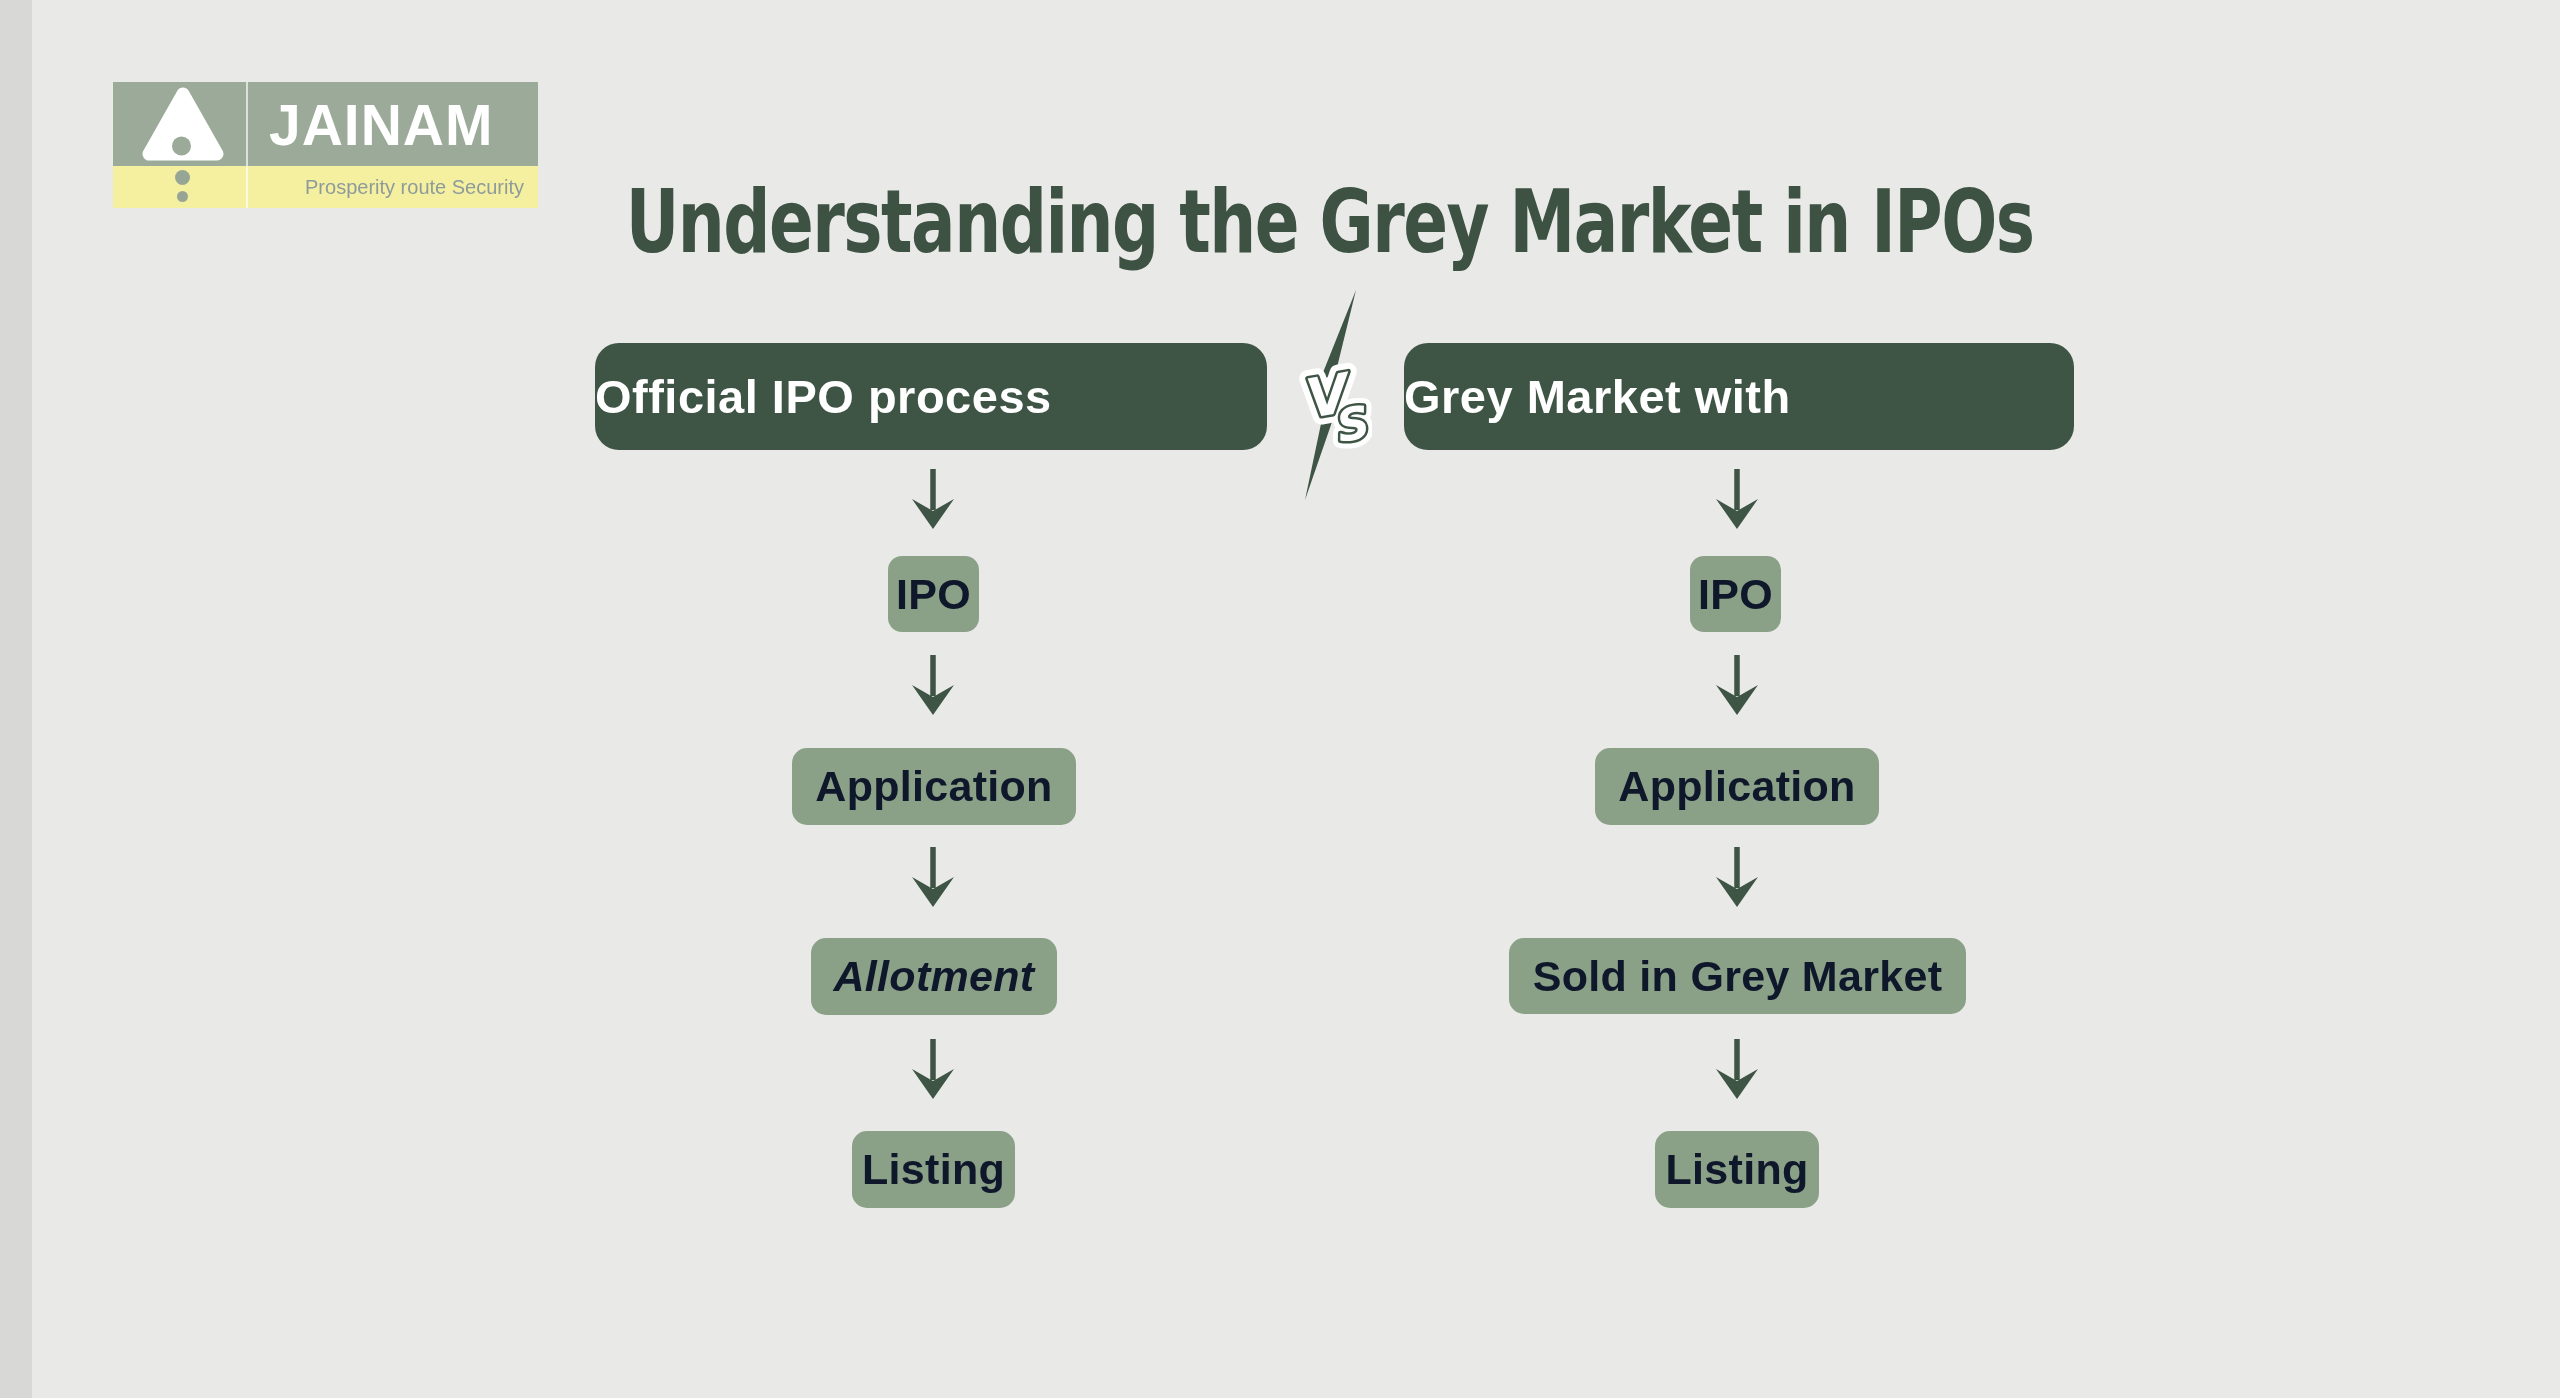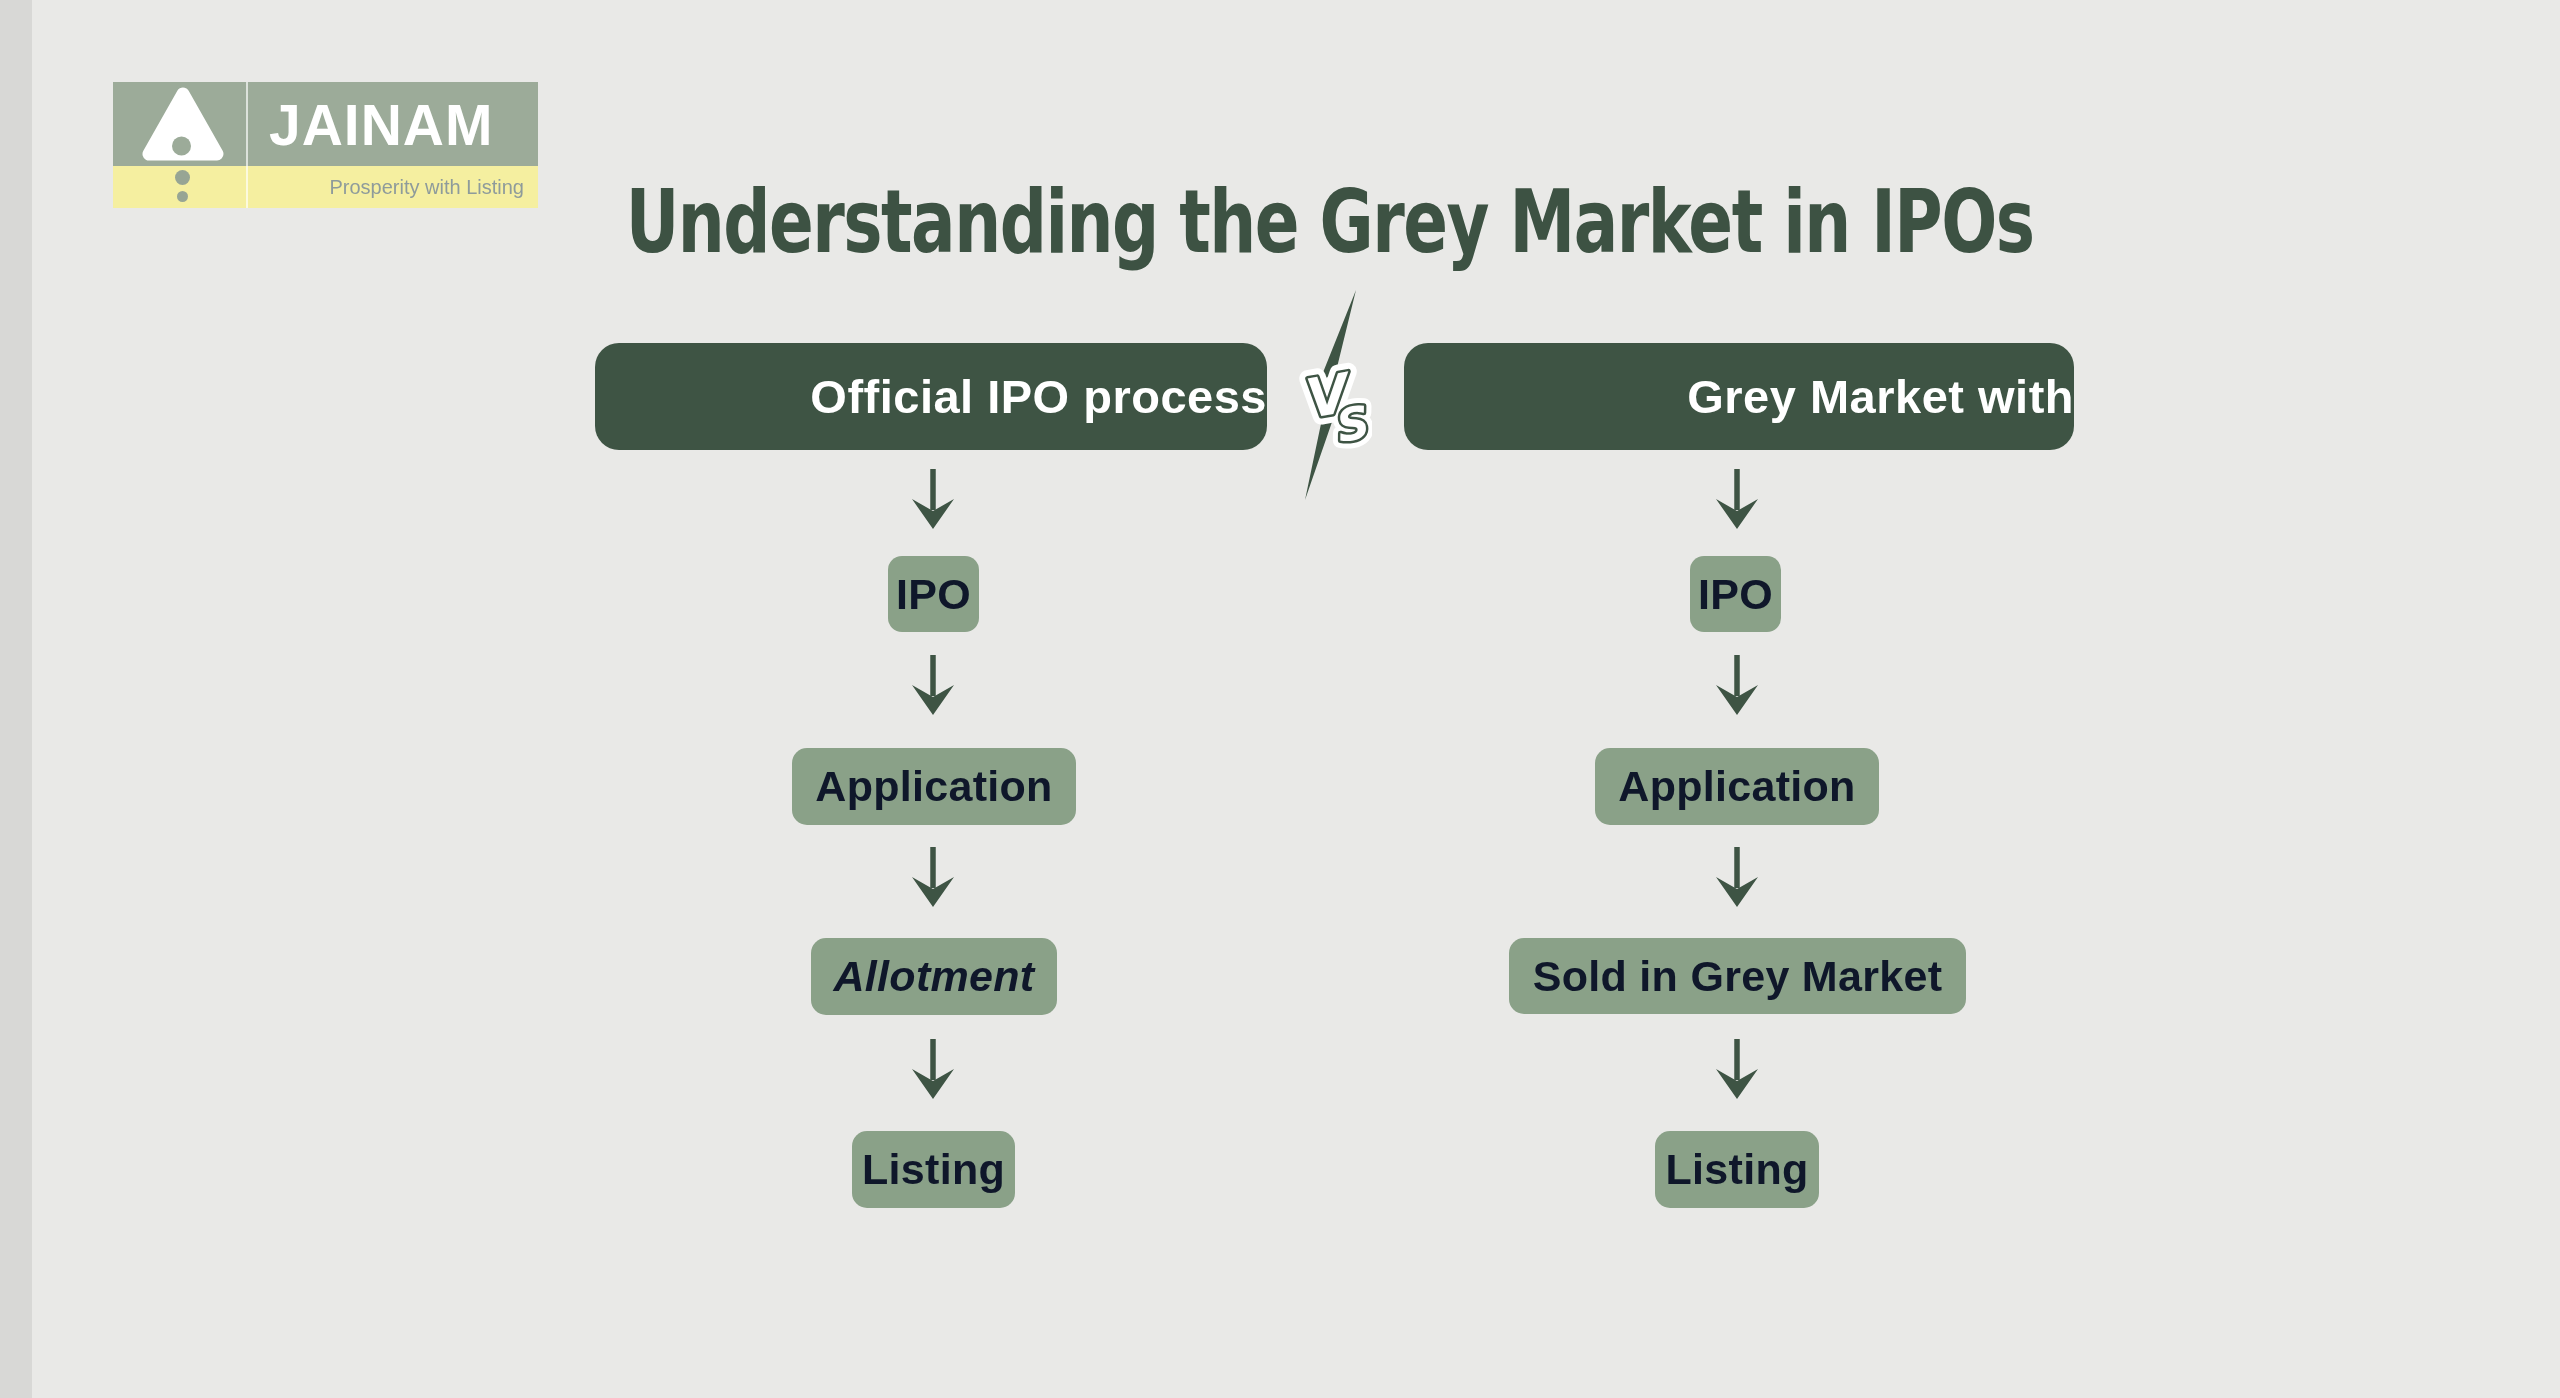--- a/index.html
+++ b/index.html
@@ -30,21 +30,21 @@
   .title{position:absolute;left:18px;top:176px;width:2560px;text-align:center;}
   .title .t{
     display:inline-block;white-space:nowrap;transform:scaleX(.75);transform-origin:center top;
     font-family:"DejaVu Sans",sans-serif;font-weight:700;font-size:88px;line-height:1.05;
     letter-spacing:-2px;color:#3d5243;
   }
 
   
   .hdr{
     position:absolute;height:107px;border-radius:24px;background:#3e5444;
-    display:flex;align-items:center;justify-content:flex-end;
+    display:flex;align-items:center;justify-content:flex-start;
     color:#ffffff;font-size:47px;font-weight:600;letter-spacing:.5px;
   }
   .hdr-left{left:563px;top:343px;width:672px;}
   .hdr-right{left:1372px;top:343px;width:670px;}
 
   
   .vs-bolt{position:absolute;left:1262px;top:290px;}
   .vs-bolt text{
     font-family:"DejaVu Sans",sans-serif;font-weight:700;font-style:italic;
     paint-order:stroke fill;stroke-linejoin:round;
@@ -76,21 +76,21 @@
 
   <div class="logo">
     <svg class="logo-triangle" width="88" height="76" viewBox="0 0 88 76">
       <path d="M44 8 L10 68 L78 68 Z" fill="#ffffff" stroke="#ffffff" stroke-width="13" stroke-linejoin="round"></path>
       <circle cx="42.5" cy="60" r="9.5" fill="#9cab99"></circle>
     </svg>
     <div class="logo-divider"></div>
     <div class="logo-dot1"></div>
     <div class="logo-dot2"></div>
     <div class="logo-brand">JAINAM</div>
-    <div class="logo-tagline">Prosperity with Listing</div>
+    <div class="logo-tagline">Prosperity route Security</div>
   </div>
 
   <div class="title">
     <span class="t">Understanding the Grey Market in IPOs</span>
   </div>
 
   <div class="hdr hdr-left">
     <span>Official IPO process</span>
   </div>
   <div class="hdr hdr-right">

